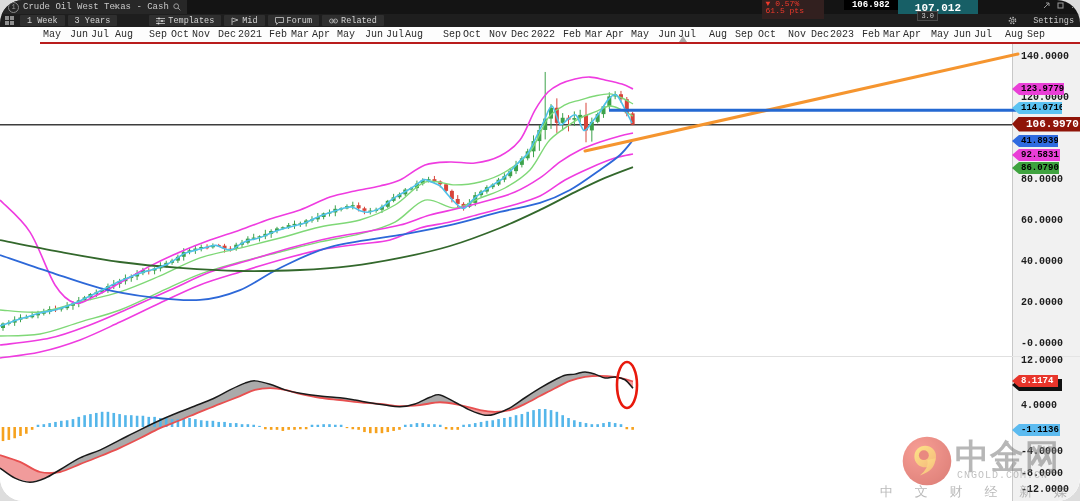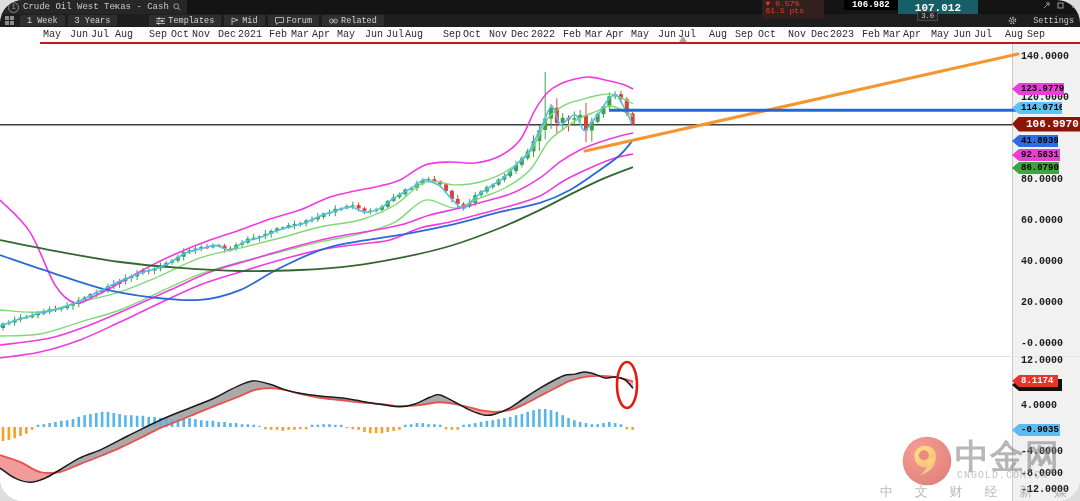--- a/index.html
+++ b/index.html
@@ -564,21 +564,21 @@
       <div class="tick" style="top: 256px;">40.0000</div>
       <div class="tick" style="top: 297px;">20.0000</div>
       <div class="tick" style="top: 338px;">-0.0000</div>
       <div class="tick" style="top: 355px;">12.0000</div>
       <div class="tick" style="top: 400px;">4.0000</div>
       <div class="tick" style="top: 446px;">-4.0000</div>
       <div class="tick" style="top: 468px;">-8.0000</div>
       <div class="tick" style="top: 484px;">-12.0000</div>
       <div class="tag" style="top: 379px; background: rgb(17, 17, 17); color: rgb(255, 255, 255); width: 36px;">7.0007</div>
       <div class="tag" style="top: 375px; background: rgb(232, 53, 43); color: rgb(255, 255, 255); width: 32px;">8.1174</div>
-      <div class="tag" style="top: 424px; background: rgb(92, 187, 240); color: rgb(0, 0, 0); width: 34px;">-0.9035</div>
+      <div class="tag" style="top: 424px; background: rgb(92, 187, 240); color: rgb(0, 0, 0); width: 34px;">-1.1136</div>
       <div class="tag" style="top: 83px; background: rgb(234, 63, 215); color: rgb(0, 0, 0); width: 38px;">123.9779</div>
       <div class="tag" style="top: 102px; background: rgb(92, 195, 242); color: rgb(0, 0, 0); width: 36px;">114.0716</div>
       <div class="tag big" style="top: 116.5px; background: rgb(143, 20, 8); color: rgb(255, 255, 255); width: 54px; padding-left: 14px;">106.9970</div>
       <div class="tag" style="top: 135px; background: rgb(47, 107, 224); color: rgb(0, 0, 0); width: 32px;">41.8939</div>
       <div class="tag" style="top: 149px; background: rgb(234, 63, 215); color: rgb(0, 0, 0); width: 34px;">92.5831</div>
       <div class="tag" style="top: 162px; background: rgb(63, 163, 63); color: rgb(0, 0, 0); width: 33px;">86.0790</div>
     </div>
 
   <div id="watermark">
     <svg id="wm-logo" width="54" height="54" viewBox="0 0 60 60">

